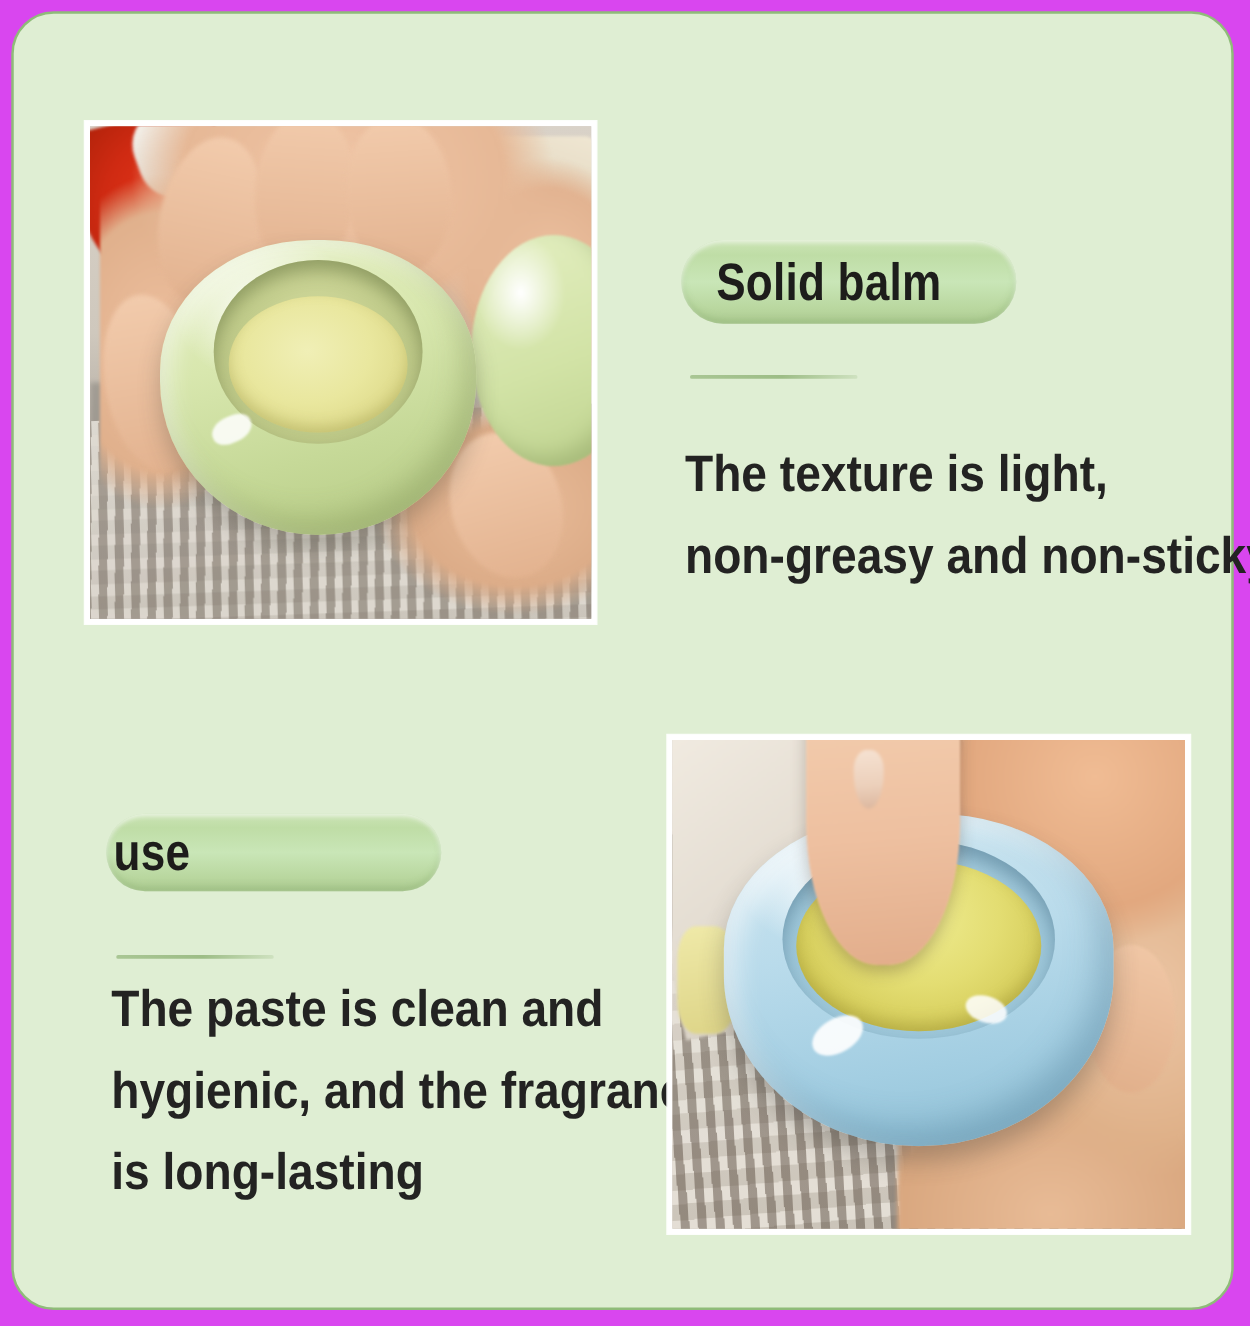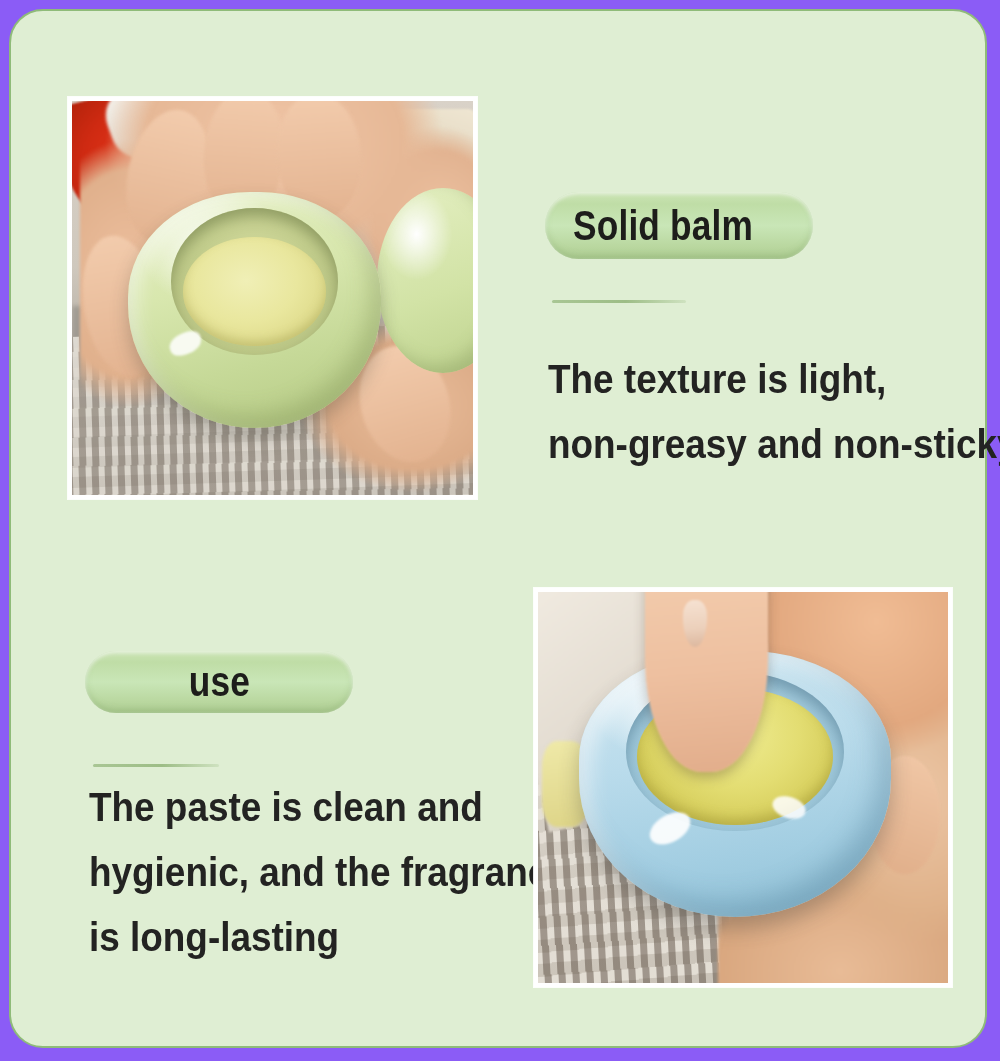--- a/index.html
+++ b/index.html
@@ -11,21 +11,21 @@
     width: 1000px;
     height: 1061px;
     font-family: "Liberation Sans", "DejaVu Sans", sans-serif;
     overflow: hidden;
   }
 
   #infographic {
     position: relative;
     width: 1000px;
     height: 1061px;
-    background: #8b5cf6;
+    background: #d946ef;
   }
 
   
   .panel {
     position: absolute;
     left: 9px;
     top: 9px;
     width: 978px;
     height: 1039px;
     box-sizing: border-box;
@@ -389,21 +389,20 @@
     width: 268px;
     height: 67px;
     justify-content: flex-start;
     padding-left: 28px;
   }
   #badge-use {
     left: 74px;
     top: 640px;
     width: 268px;
     height: 62px;
-    justify-content: center;
     padding-left: 0;
   }
   #badge-use .badge-label {
     transform-origin: center center;
   }
 
   
   .divider {
     position: absolute;
     height: 3px;

